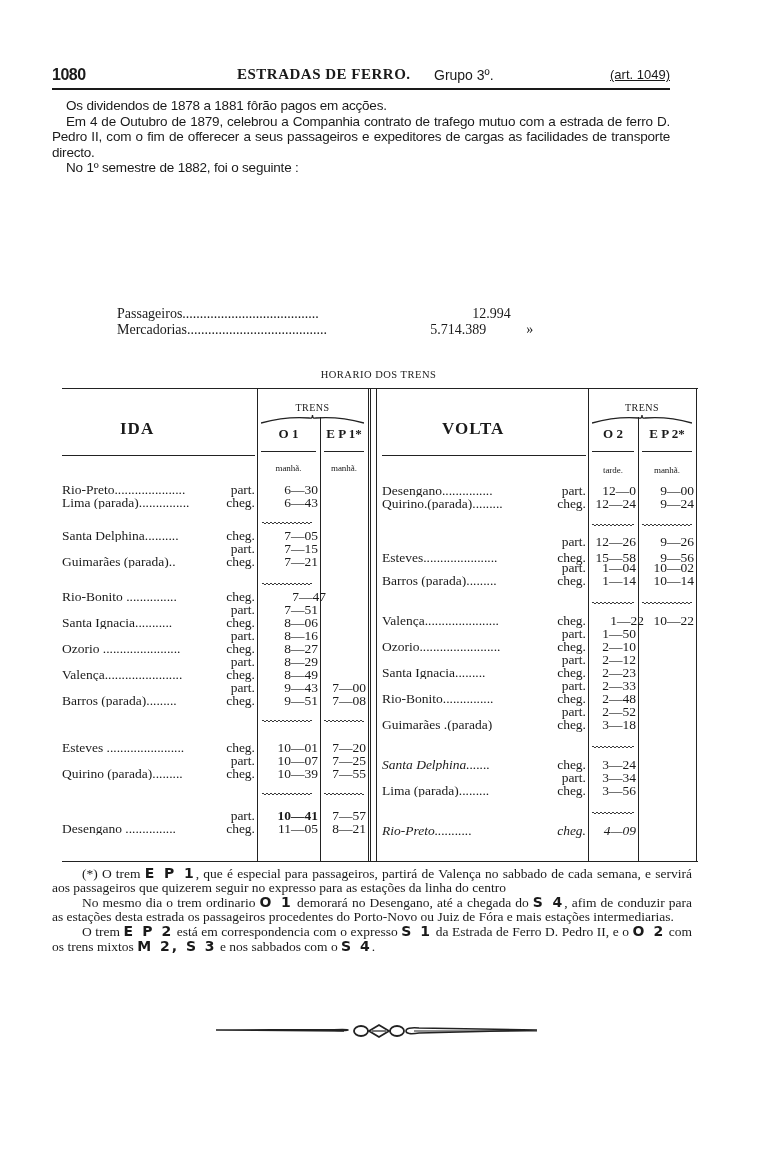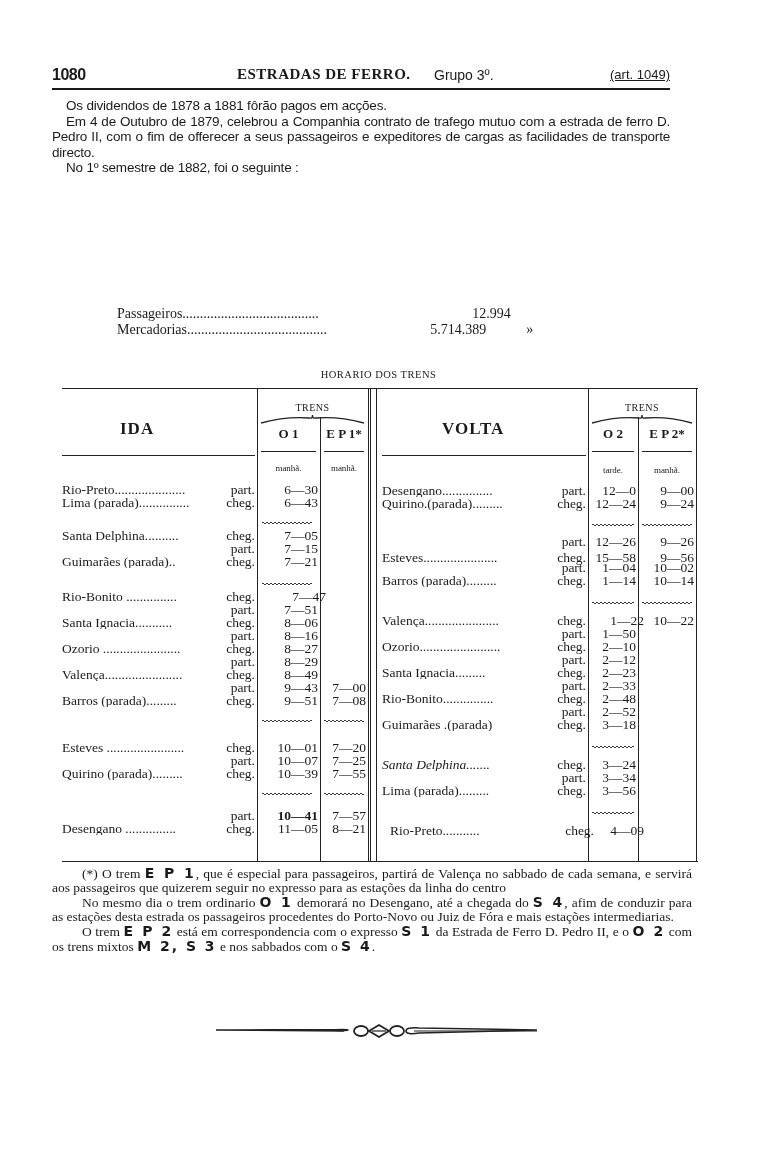--- a/index.html
+++ b/index.html
@@ -362,21 +362,21 @@
           <span class="kind" style="left:160px;width:44px;">part.</span>
           <span class="time" style="left:206px;width:48px;">3—34</span>
           <span class="time" style="left:256px;width:56px;"></span>
         </div>
         <div class="row" style="left:0;top:395px;width:314px;">
           <span class="station" style="left:0;width:160px;">Lima (parada).........</span>
           <span class="kind" style="left:160px;width:44px;">cheg.</span>
           <span class="time" style="left:206px;width:48px;">3—56</span>
           <span class="time" style="left:256px;width:56px;"></span>
         </div>
-        <div class="row" style="left:8px;top:435px;width:314px;">
+        <div class="row" style="left:0;top:435px;width:314px;font-style:italic;">
           <span class="station" style="left:0;width:160px;">Rio-Preto...........</span>
           <span class="kind" style="left:160px;width:44px;">cheg.</span>
           <span class="time" style="left:206px;width:48px;">4—09</span>
           <span class="time" style="left:256px;width:56px;"></span>
         </div>
         <div class="wavy" style="left:210px;top:124px;"><svg width="42" height="4" viewBox="0 0 42 4">
             <path d="M0 2 Q1 0 2 2 T4 2 Q5 0 6 2 T8 2 Q9 0 10 2 T12 2 Q13 0 14 2 T16 2 Q17 0 18 2 T20 2 Q21 0 22 2 T24 2 Q25 0 26 2 T28 2 Q29 0 30 2 T32 2 Q33 0 34 2 T36 2 Q37 0 38 2 T40 2 Q41 0 42 2 T44 2" fill="none" stroke="#222" stroke-width="0.9"></path>
           </svg></div>
         <div class="wavy" style="left:260px;top:124px;"><svg width="50" height="4" viewBox="0 0 50 4">
             <path d="M0 2 Q1 0 2 2 T4 2 Q5 0 6 2 T8 2 Q9 0 10 2 T12 2 Q13 0 14 2 T16 2 Q17 0 18 2 T20 2 Q21 0 22 2 T24 2 Q25 0 26 2 T28 2 Q29 0 30 2 T32 2 Q33 0 34 2 T36 2 Q37 0 38 2 T40 2 Q41 0 42 2 T44 2 Q45 0 46 2 T48 2 Q49 0 50 2 T52 2" fill="none" stroke="#222" stroke-width="0.9"></path>

